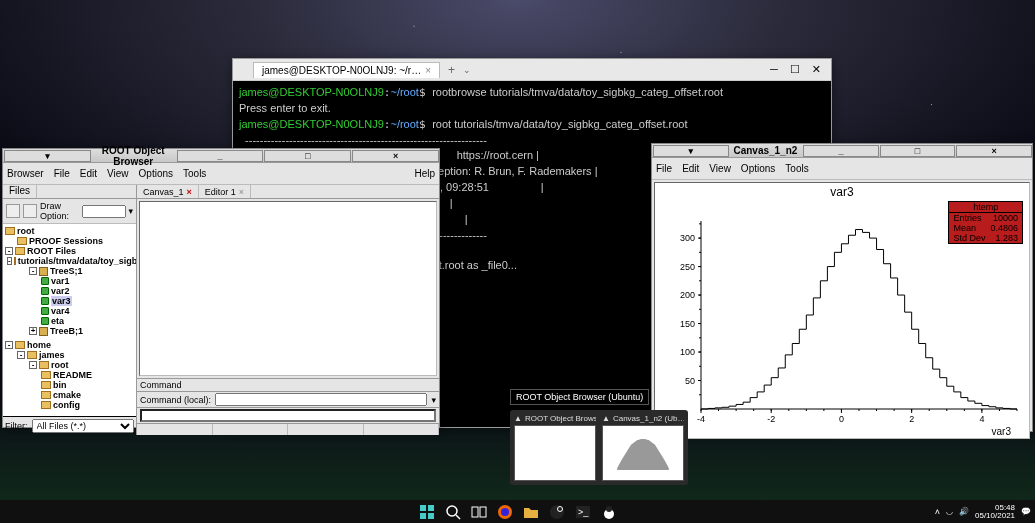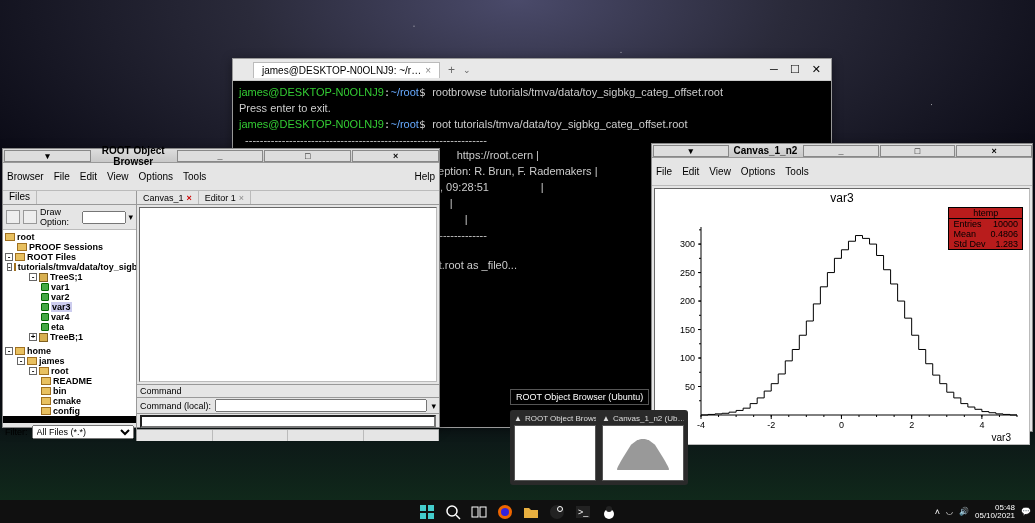--- a/index.html
+++ b/index.html
@@ -15,39 +15,39 @@
 .tab .x{color:#888;cursor:pointer;}
 .term-winbtns{margin-left:auto;display:flex;gap:12px;padding:0 10px;font-size:11px;}
 .term-body{background:#000;color:#ccc;font:11px/1.35 Consolas,monospace;padding:4px 6px;height:calc(100% - 22px);overflow:hidden;white-space:pre;}
 .grn{color:#3c3;}.wht{color:#ccc;}.blu{color:#6af;}
 
 
 .rob{position:absolute;left:2px;top:148px;width:438px;height:280px;background:#e5e5e5;border:1px solid #888;box-shadow:0 2px 10px rgba(0,0,0,.4);}
 .rob-title{height:14px;background:linear-gradient(#ddd,#c8c8c8);font-size:10px;font-weight:bold;text-align:center;display:flex;align-items:center;border-bottom:1px solid #999;}
 .rob-title span{flex:1;}
 .ctl{width:12px;height:12px;display:inline-flex;align-items:center;justify-content:center;font-size:9px;border:1px solid #888;background:#ddd;margin-left:1px;cursor:pointer;}
-.menubar{height:28px;background:#e5e5e5;font-size:10px;display:flex;align-items:center;padding:0 4px;gap:10px;border-bottom:1px solid #bbb;}
+.menubar{height:22px;background:#e5e5e5;font-size:10px;display:flex;align-items:center;padding:0 4px;gap:10px;border-bottom:1px solid #bbb;}
 .menubar .help{margin-left:auto;}
 .rob-body{display:flex;height:calc(100% - 28px);}
 .rob-left{width:134px;border-right:1px solid #999;display:flex;flex-direction:column;}
 .rob-tabs{display:flex;height:14px;border-bottom:1px solid #999;}
 .rob-tabs .t{font-size:10px;padding:0 6px;border-right:1px solid #bbb;background:#e5e5e5;}
 .rob-tool{background:#e5e5e5;padding:2px 3px;display:flex;gap:3px;align-items:center;font-size:9px;border-bottom:1px solid #bbb;}
 .rob-tool .btn{width:14px;height:14px;border:1px solid #999;background:#eee;}
 .drawopt{flex:1;display:flex;align-items:center;gap:2px;}
 .drawopt input{width:44px;font-size:9px;height:13px;}
 .tree{flex:1;background:#fff;font-size:9px;overflow:auto;padding:2px;}
 .tree .n{white-space:nowrap;display:flex;align-items:center;gap:2px;padding:0;font-weight:bold;}
 .tree .i{width:10px;display:inline-block;}
 .tree .sq{width:8px;height:8px;border:1px solid #666;display:inline-flex;align-items:center;justify-content:center;font-size:8px;line-height:1;}
 .tree .fld{width:10px;height:8px;background:#e8c060;border:1px solid #a07020;}
 .tree .leaf{width:8px;height:8px;background:#4a4;border:1px solid #060;border-radius:1px;}
 .tree .treefld{width:9px;height:9px;background:#d8b050;border:1px solid #806020;}
 .tree .sel{background:#cce;display:inline-block;padding:0 1px;}
-.rob-filter{border-top:7px solid #000000;padding:2px;display:flex;align-items:center;gap:4px;font-size:9px;}
+.rob-filter{border-top:1px solid #000000;padding:2px;display:flex;align-items:center;gap:4px;font-size:9px;}
 .rob-filter select{flex:1;font-size:9px;height:14px;}
 .rob-right{flex:1;display:flex;flex-direction:column;}
 .rob-rtabs{display:flex;height:14px;border-bottom:1px solid #999;font-size:9px;}
 .rob-rtabs .t{padding:0 6px;border-right:1px solid #bbb;display:flex;align-items:center;gap:3px;}
 .rob-rtabs .x{color:#c00;font-weight:bold;cursor:pointer;}
 .rob-canvas{flex:1;background:#fff;border:1px inset #bbb;margin:2px;}
 .rob-cmdrow{border-top:1px solid #999;padding:1px 3px;font-size:9px;display:flex;align-items:center;gap:4px;}
 .rob-cmdrow select,.rob-cmdrow input{flex:1;font-size:9px;height:13px;}
 .rob-status{height:12px;border-top:1px solid #999;background:#e5e5e5;display:flex;}
 .rob-status div{flex:1;border-right:1px solid #bbb;}

